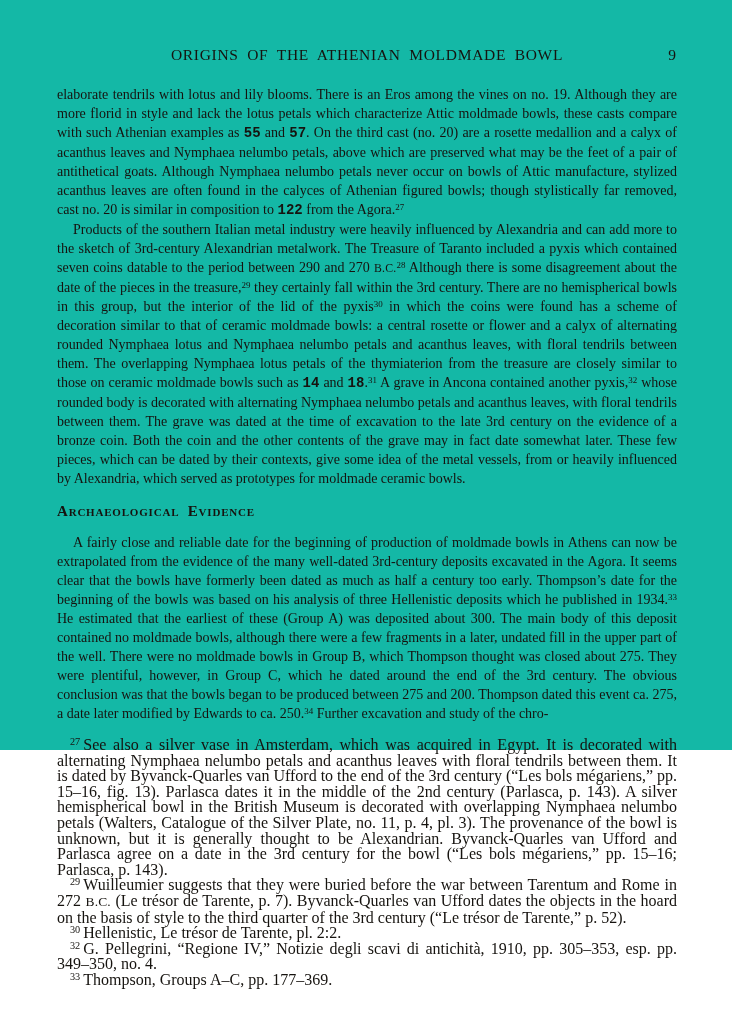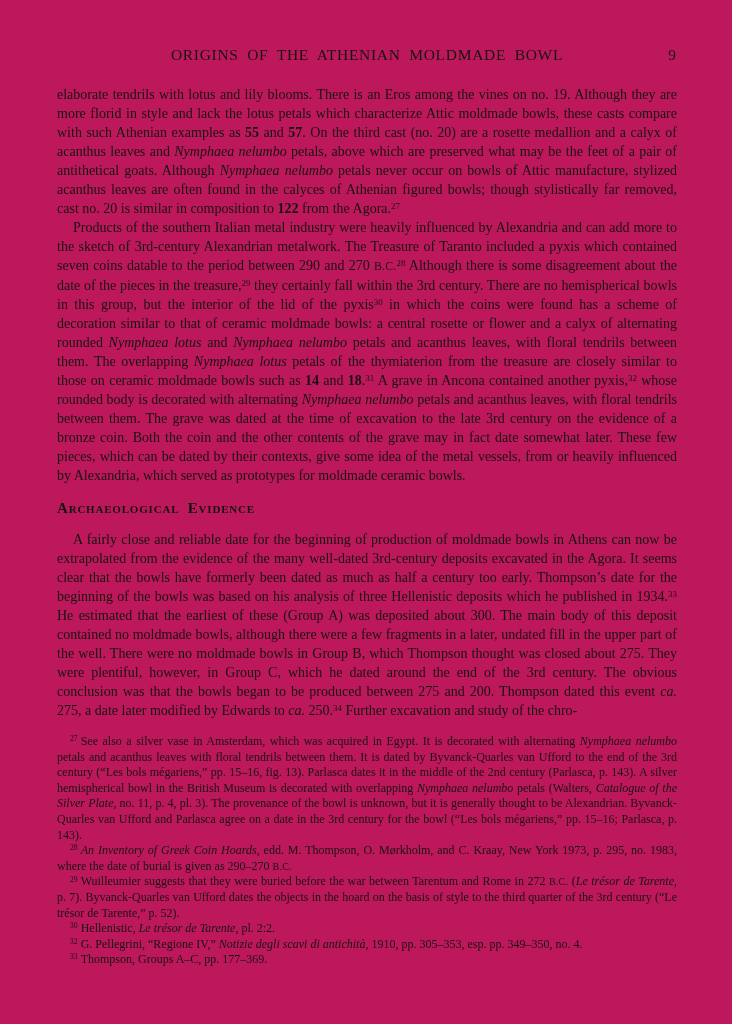--- a/index.html
+++ b/index.html
@@ -12,22 +12,22 @@
     height: 1024px;
     position: relative;
     font-family: "Liberation Serif", "DejaVu Serif", serif;
     color: #16130f;
     overflow: hidden;
   }
   .page {
     position: absolute;
     left: 0; top: 0;
     width: 732px;
-    height: 1024px;
-    background: #be185d;
+    height: 750px;
+    background: #14b8a6;
   }
   .text-block {
     position: absolute;
     left: 57px;
     top: 46px;
     width: 620px;
   }
   .page-header {
     position: relative;
     height: 20px;
@@ -61,30 +61,30 @@
     font-weight: bold;
     font-variant: small-caps;
     letter-spacing: 0.8px;
     word-spacing: 4px;
   }
   .footnotes {
     margin-top: 14px;
   }
   .footnote {
     margin: 0;
-    font-size: 12px;
+    font-size: 16px;
     line-height: 15.6px;
     text-align: justify;
     text-indent: 13px;
   }
   .fn-num {
     margin-right: 3px;
   }
-  .run-i { font-style: italic; }
-  .run-b { font-weight: bold; }
+  .run-i { }
+  .run-b { font-weight: bold; font-family: Liberation Mono, monospace; }
   .run-sup {
     font-size: 0.64em;
     position: relative;
     top: -0.5em;
     line-height: 0;
   }
   .run-bc {
     font-size: 0.84em;
     letter-spacing: 0.2px;
   }
@@ -102,21 +102,20 @@
 
     <div class="body-text">
       <p class="para"><span>elaborate tendrils with lotus and lily blooms. There is an Eros among the vines on no. 19. Although they are more florid in style and lack the lotus petals which characterize Attic moldmade bowls, these casts compare with such Athenian examples as </span><span class="run-b">55</span><span> and </span><span class="run-b">57</span><span>. On the third cast (no. 20) are a rosette medallion and a calyx of acanthus leaves and </span><span class="run-i">Nymphaea nelumbo</span><span> petals, above which are preserved what may be the feet of a pair of antithetical goats. Although </span><span class="run-i">Nymphaea nelumbo</span><span> petals never occur on bowls of Attic manufacture, stylized acanthus leaves are often found in the calyces of Athenian figured bowls; though stylistically far removed, cast no. 20 is similar in composition to </span><span class="run-b">122</span><span> from the Agora.</span><span class="run-sup">27</span></p>
       <p class="para indent"><span>Products of the southern Italian metal industry were heavily influenced by Alexandria and can add more to the sketch of 3rd-century Alexandrian metalwork. The Treasure of Taranto included a pyxis which contained seven coins datable to the period between 290 and 270 </span><span class="run-bc">B.C.</span><span class="run-sup">28</span><span> Although there is some disagreement about the date of the pieces in the treasure,</span><span class="run-sup">29</span><span> they certainly fall within the 3rd century. There are no hemispherical bowls in this group, but the interior of the lid of the pyxis</span><span class="run-sup">30</span><span> in which the coins were found has a scheme of decoration similar to that of ceramic moldmade bowls: a central rosette or flower and a calyx of alternating rounded </span><span class="run-i">Nymphaea lotus</span><span> and </span><span class="run-i">Nymphaea nelumbo</span><span> petals and acanthus leaves, with floral tendrils between them. The overlapping </span><span class="run-i">Nymphaea lotus</span><span> petals of the thymiaterion from the treasure are closely similar to those on ceramic moldmade bowls such as </span><span class="run-b">14</span><span> and </span><span class="run-b">18</span><span>.</span><span class="run-sup">31</span><span> A grave in Ancona contained another pyxis,</span><span class="run-sup">32</span><span> whose rounded body is decorated with alternating </span><span class="run-i">Nymphaea nelumbo</span><span> petals and acanthus leaves, with floral tendrils between them. The grave was dated at the time of excavation to the late 3rd century on the evidence of a bronze coin. Both the coin and the other contents of the grave may in fact date somewhat later. These few pieces, which can be dated by their contexts, give some idea of the metal vessels, from or heavily influenced by Alexandria, which served as prototypes for moldmade ceramic bowls.</span></p>
       <h2 class="section-heading">Archaeological Evidence</h2>
       <p class="para indent"><span>A fairly close and reliable date for the beginning of production of moldmade bowls in Athens can now be extrapolated from the evidence of the many well-dated 3rd-century deposits excavated in the Agora. It seems clear that the bowls have formerly been dated as much as half a century too early. Thompson’s date for the beginning of the bowls was based on his analysis of three Hellenistic deposits which he published in 1934.</span><span class="run-sup">33</span><span> He estimated that the earliest of these (Group A) was deposited about 300. The main body of this deposit contained no moldmade bowls, although there were a few fragments in a later, undated fill in the upper part of the well. There were no moldmade bowls in Group B, which Thompson thought was closed about 275. They were plentiful, however, in Group C, which he dated around the end of the 3rd century. The obvious conclusion was that the bowls began to be produced between 275 and 200. Thompson dated this event </span><span class="run-i">ca.</span><span> 275, a date later modified by Edwards to </span><span class="run-i">ca.</span><span> 250.</span><span class="run-sup">34</span><span> Further excavation and study of the chro-</span></p>
     </div>
 
     <div class="footnotes">
       <p class="footnote"><span class="run-sup fn-num">27</span><span><span>See also a silver vase in Amsterdam, which was acquired in Egypt. It is decorated with alternating </span><span class="run-i">Nymphaea nelumbo</span><span> petals and acanthus leaves with floral tendrils between them. It is dated by Byvanck-Quarles van Ufford to the end of the 3rd century (“Les bols mégariens,” pp. 15–16, fig. 13). Parlasca dates it in the middle of the 2nd century (Parlasca, p. 143). A silver hemispherical bowl in the British Museum is decorated with overlapping </span><span class="run-i">Nymphaea nelumbo</span><span> petals (Walters, </span><span class="run-i">Catalogue of the Silver Plate,</span><span> no. 11, p. 4, pl. 3). The provenance of the bowl is unknown, but it is generally thought to be Alexandrian. Byvanck-Quarles van Ufford and Parlasca agree on a date in the 3rd century for the bowl (“Les bols mégariens,” pp. 15–16; Parlasca, p. 143).</span></span></p>
-      <p class="footnote"><span class="run-sup fn-num">28</span><span><span class="run-i">An Inventory of Greek Coin Hoards,</span><span> edd. M. Thompson, O. Mørkholm, and C. Kraay, New York 1973, p. 295, no. 1983, where the date of burial is given as 290–270 </span><span class="run-bc">B.C.</span></span></p>
       <p class="footnote"><span class="run-sup fn-num">29</span><span><span>Wuilleumier suggests that they were buried before the war between Tarentum and Rome in 272 </span><span class="run-bc">B.C.</span><span> (</span><span class="run-i">Le trésor de Tarente,</span><span> p. 7). Byvanck-Quarles van Ufford dates the objects in the hoard on the basis of style to the third quarter of the 3rd century (“Le trésor de Tarente,” p. 52).</span></span></p>
       <p class="footnote"><span class="run-sup fn-num">30</span><span><span>Hellenistic, </span><span class="run-i">Le trésor de Tarente,</span><span> pl. 2:2.</span></span></p>
       <p class="footnote"><span class="run-sup fn-num">32</span><span><span>G. Pellegrini, “Regione IV,” </span><span class="run-i">Notizie degli scavi di antichità,</span><span> 1910, pp. 305–353, esp. pp. 349–350, no. 4.</span></span></p>
       <p class="footnote"><span class="run-sup fn-num">33</span><span><span>Thompson, Groups A–C, pp. 177–369.</span></span></p>
     </div>
 
   </div>
 </div>
 
 </body></html>

